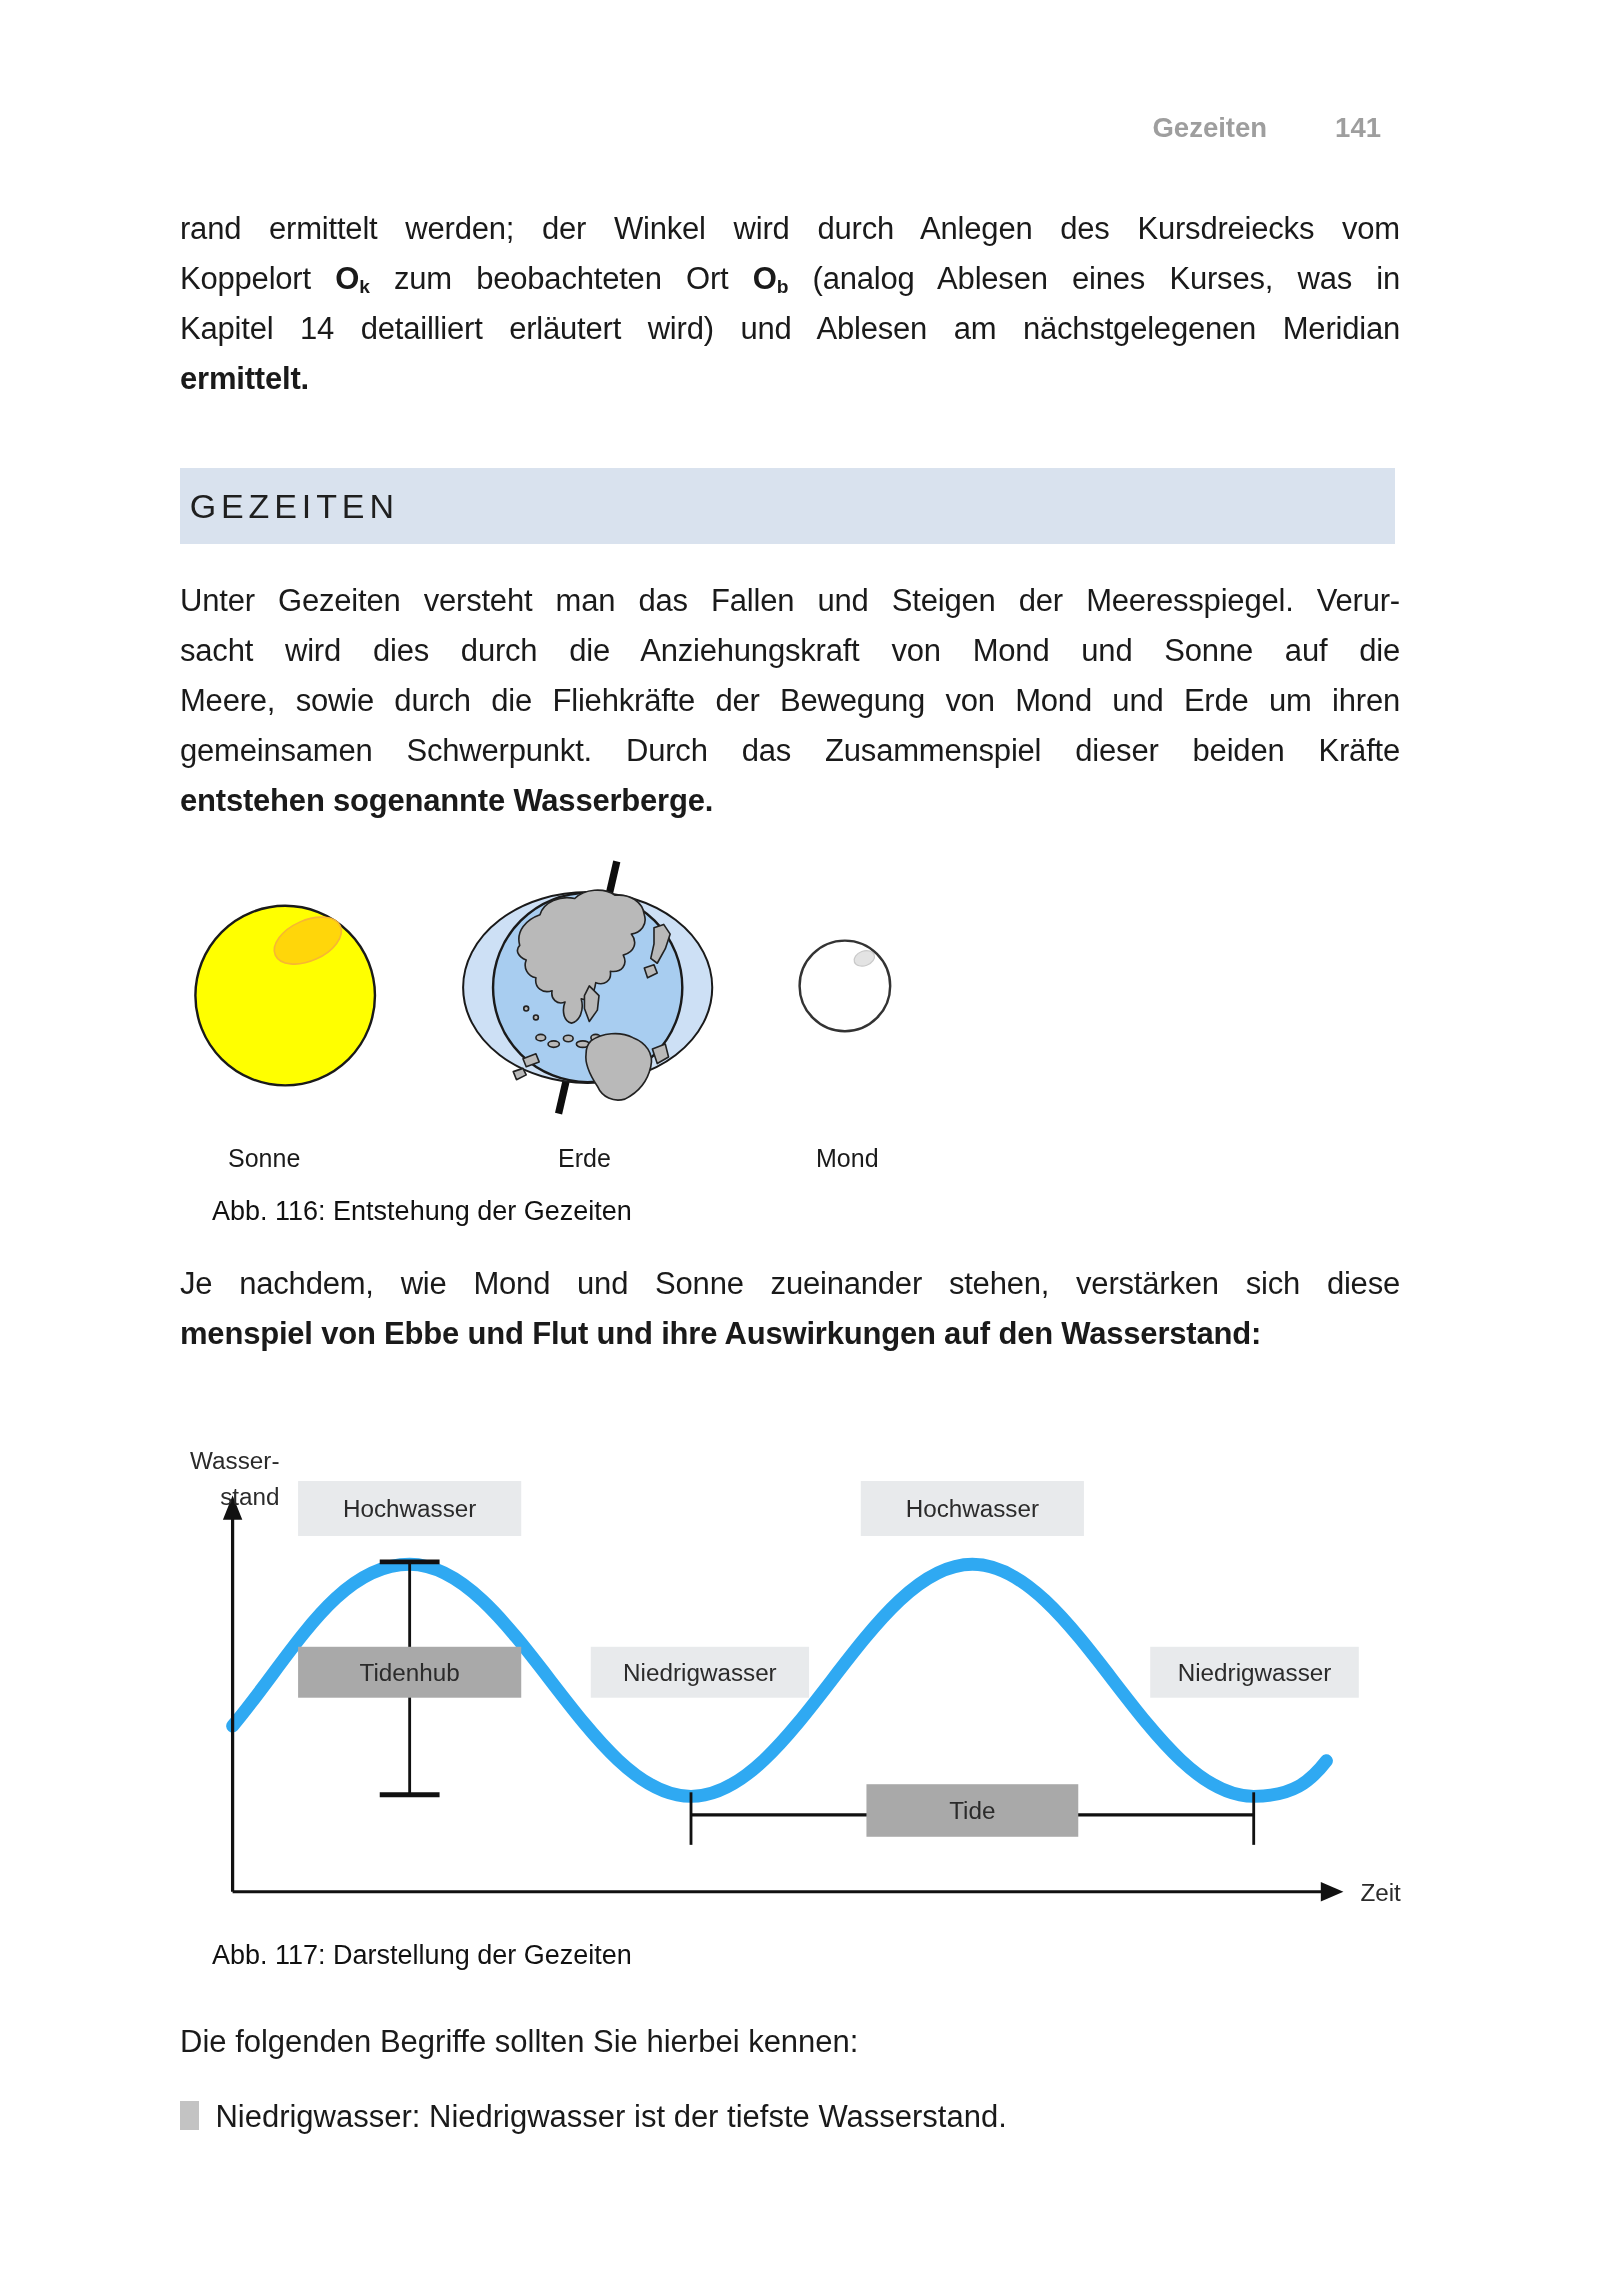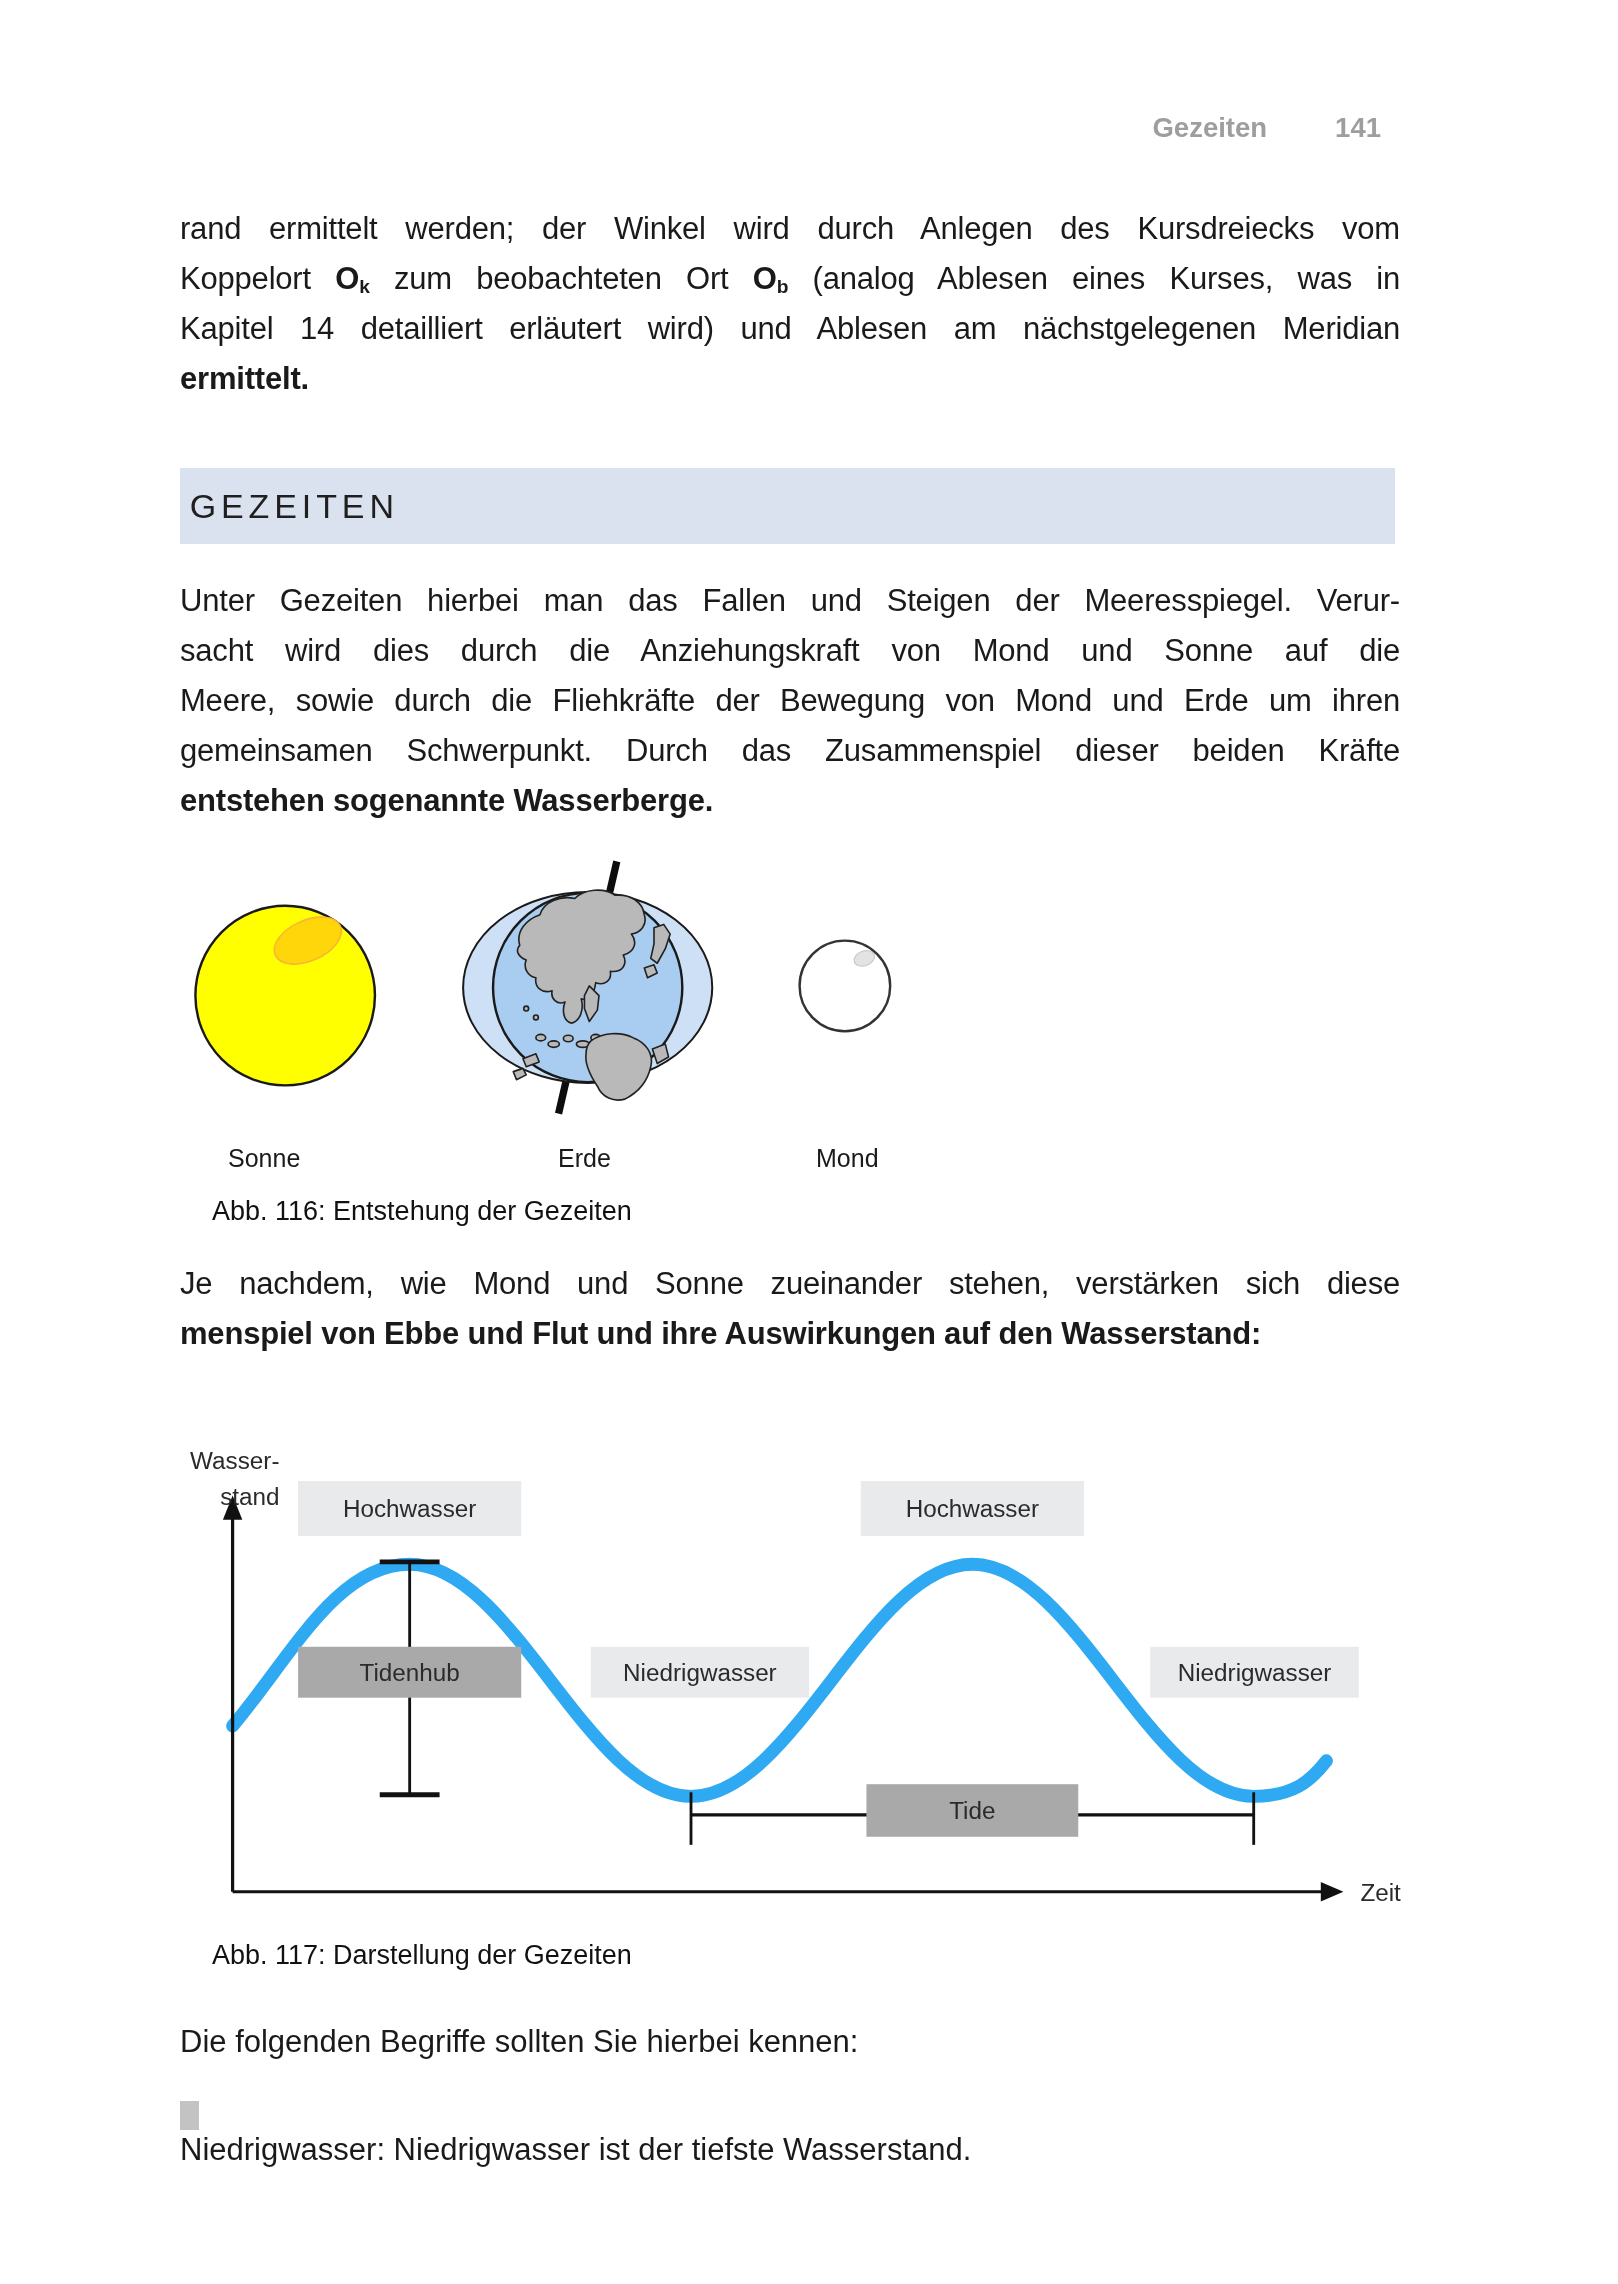--- a/index.html
+++ b/index.html
@@ -36,21 +36,21 @@
 
   .caption{position:absolute;left:180px;font-size:27px;color:#111111;margin-left:32px;}
   #caption116{top:1196px}
   #caption117{top:1940px}
 
   .chart{position:absolute;left:186px;top:1439px;}
   .chart text{font-family:"Liberation Sans",sans-serif;font-size:30px;fill:#2b2b2b;}
 
   
   .terms-intro{position:absolute;left:180px;top:2024px;font-size:31px;}
-  .bullet-row{position:absolute;left:180px;top:2097px;display:flex;align-items:flex-start;width:1220px;flex-direction:column;}
+  .bullet-row{position:absolute;left:180px;top:2097px;display:flex;align-items:flex-start;width:1220px;}
   .bullet-square{width:19.4px;height:29px;background:#c3c3c3;margin:4px 16px 0 0;flex:none;}
   .bullet-text{font-size:31px;line-height:39px;}
 </style>
 </head>
 <body>
 
 <div class="page">
 
   <div class="runhead">
     <span>Gezeiten</span>
@@ -62,21 +62,21 @@
     <div class="jline">Koppelort <b>O<sub>k</sub></b> zum beobachteten Ort <b>O<sub>b</sub></b> (analog Ablesen eines Kurses, was in</div>
     <div class="jline">Kapitel 14 detailliert erläutert wird) und Ablesen am nächstgelegenen Meridian</div>
     <div class="lline">ermittelt.</div>
   </div>
 
   <div class="heading-band">
     <span>GEZEITEN</span>
   </div>
 
   <div class="para" id="p2">
-    <div class="jline">Unter Gezeiten hierbei man das Fallen und Steigen der Meeresspiegel. Verur-</div>
+    <div class="jline">Unter Gezeiten versteht man das Fallen und Steigen der Meeresspiegel. Verur-</div>
     <div class="jline">sacht wird dies durch die Anziehungskraft von Mond und Sonne auf die</div>
     <div class="jline">Meere, sowie durch die Fliehkräfte der Bewegung von Mond und Erde um ihren</div>
     <div class="jline">gemeinsamen Schwerpunkt. Durch das Zusammenspiel dieser beiden Kräfte</div>
     <div class="lline">entstehen sogenannte Wasserberge.</div>
   </div>
 
   <svg class="fig116" width="728" height="275" viewBox="0 0 900 340">
 
     <circle cx="130" cy="180" r="111" stroke="#1a1a1a" stroke-width="3" fill="#ffff00"></circle>
     <ellipse cx="158" cy="112" rx="44" ry="25" transform="rotate(-24 158 112)" stroke="#f7b733" stroke-width="2" fill="#ffd60a"></ellipse>

